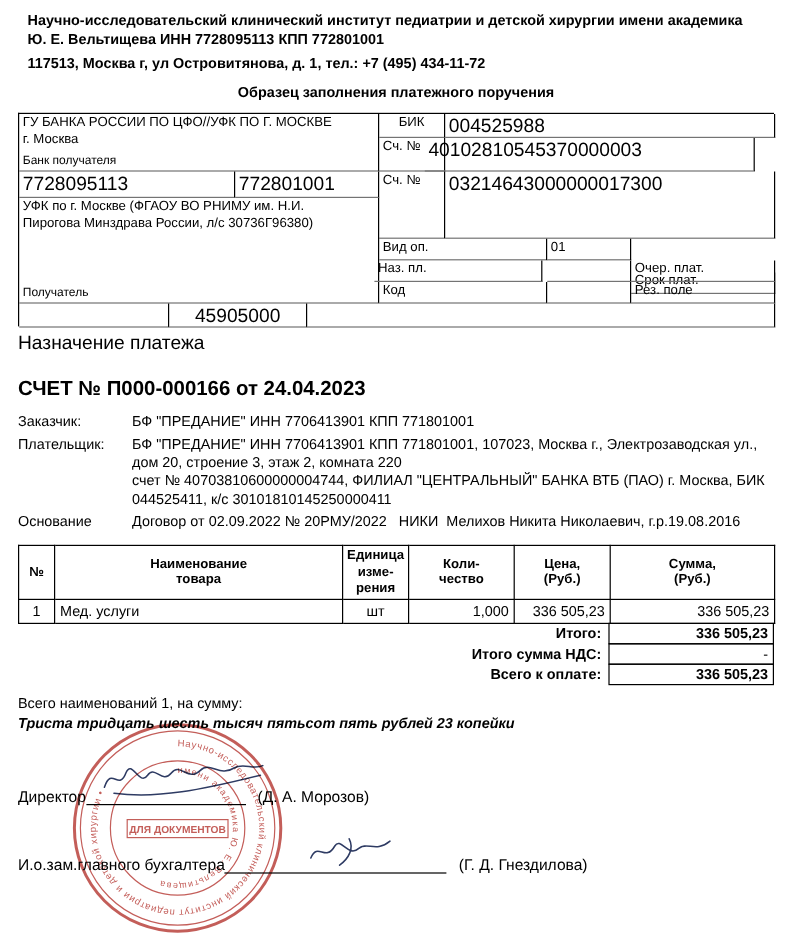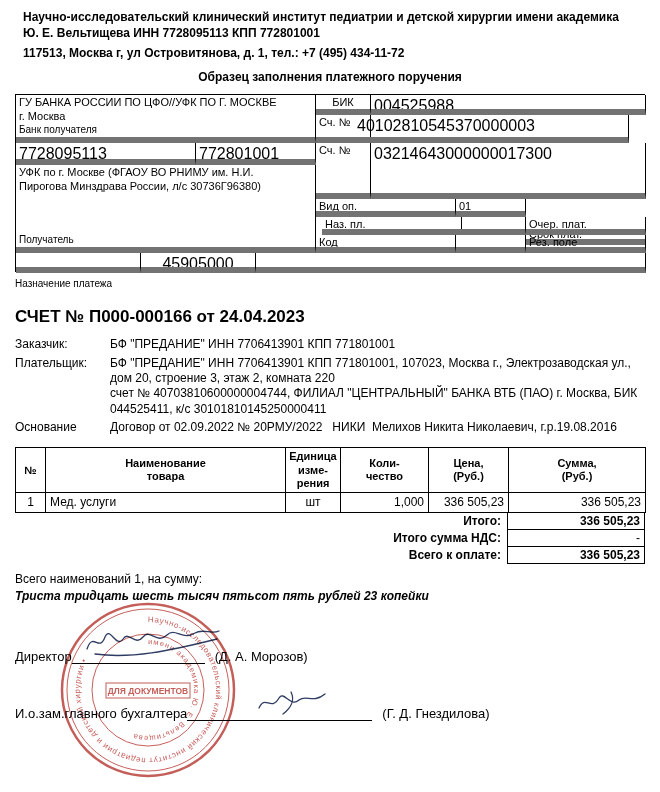--- a/index.html
+++ b/index.html
@@ -5,25 +5,25 @@
   *{margin:0;padding:0;box-sizing:border-box;}
   html,body{background:#fff;}
   body{width:660px;height:792px;font-family:"Liberation Sans",sans-serif;color:#000;position:relative;overflow:hidden;}
   .page{position:relative;width:660px;height:732px;padding:10px 15px;}
   .pre{white-space:pre-line;}
   .prewrap{white-space:pre-wrap;}
   .org{font-size:12px;font-weight:bold;line-height:1.3;padding:0 8px;}
   .addr{font-size:12px;font-weight:bold;margin-top:5px;padding:0 8px;}
   .caption{font-size:12px;font-weight:bold;text-align:center;margin-top:10px;}
   .pay-table{position:relative;width:630px;height:178px;margin-top:10px;border-top:1px solid #000;border-left:1px solid #000;font-size:11px;}
-  .cell{position:absolute;border-right:1px solid #000;border-bottom:6px solid #737373;padding:1px 3px;line-height:1.25;overflow:hidden;}
+  .cell{position:absolute;border-right:1px solid #000;border-bottom:1px solid #737373;padding:1px 3px;line-height:1.25;overflow:hidden;}
   .cell.flexcol{display:flex;flex-direction:column;justify-content:space-between;}
   .sublabel{font-size:10px;}
   .acct{font-size:16px;}
-  .purpose{font-size:10px;margin-top:6px;}
+  .purpose{font-size:16px;margin-top:6px;}
   .title{font-size:17px;font-weight:bold;margin-top:18px;}
   .parties{margin-top:10px;}
   .party{display:flex;font-size:12px;line-height:1.28;margin-top:3px;}
   .party .pl{width:95px;flex:none;}
   .party .pv{flex:1;}
   .items{border-collapse:collapse;width:630px;margin-top:12px;table-layout:fixed;}
   .items th,.items td{border:1px solid #000;}
   .items th{font-size:11px;font-weight:bold;text-align:center;vertical-align:middle;padding:2px;white-space:pre-line;line-height:1.2;height:40px;}
   .items td{font-size:12px;padding:1px 4px;height:20px;}
   .tc{text-align:center;} .trt{text-align:right;}
@@ -73,21 +73,21 @@
     <div class="cell" style="left:300px;top:48px;width:55px;height:56px;">Сч. №</div>
     <div class="cell acct" style="left:355px;top:48px;width:275px;height:56px;">03214643000000017300</div>
     <div class="cell flexcol" style="left:0;top:70px;width:300px;height:88px;">
       <div class="pre">УФК по г. Москве (ФГАОУ ВО РНИМУ им. Н.И.
 Пирогова Минздрава России, л/с 30736Г96380)</div>
       <div class="sublabel">Получатель</div>
     </div>
     <div class="cell" style="left:300px;top:104px;width:140px;height:18px;">Вид оп.</div>
     <div class="cell" style="left:440px;top:104px;width:70px;height:18px;">01</div>
     <div class="cell" style="left:510px;top:104px;width:120px;height:18px;margin-top:28px;">Срок плат.</div>
-    <div class="cell" style="left:306px;top:122px;width:140px;height:18px;">Наз. пл.</div>
+    <div class="cell" style="left:296px;top:122px;width:140px;height:18px;">Наз. пл.</div>
     <div class="cell" style="left:440px;top:122px;width:70px;height:18px;"></div>
     <div class="cell" style="left:510px;top:122px;width:120px;height:18px;">Очер. плат.</div>
     <div class="cell" style="left:300px;top:140px;width:140px;height:18px;">Код</div>
     <div class="cell" style="left:440px;top:140px;width:70px;height:18px;"></div>
     <div class="cell" style="left:510px;top:140px;width:120px;height:18px;">Рез. поле</div>
     <div class="cell" style="left:0;top:158px;width:125px;height:20px;"></div>
     <div class="cell acct" style="left:125px;top:158px;width:115px;height:20px;text-align:center;">45905000</div>
     <div class="cell" style="left:240px;top:158px;width:390px;height:20px;"></div>
   </div>
 

